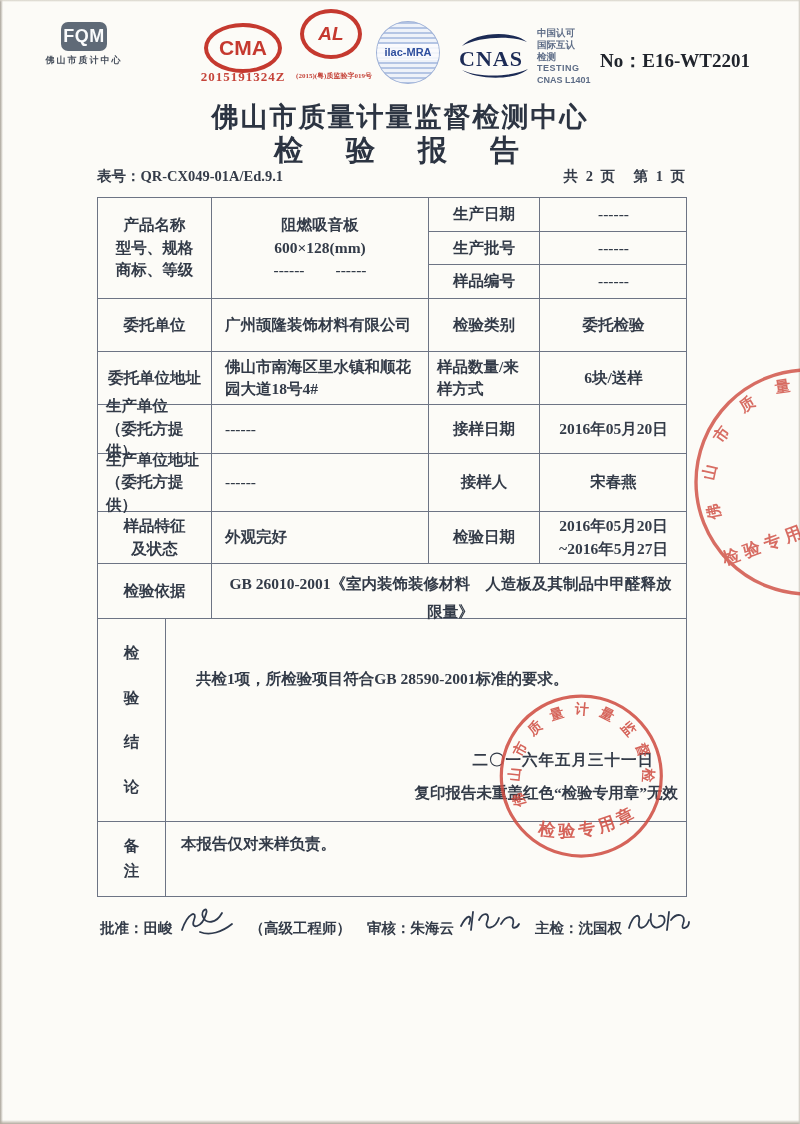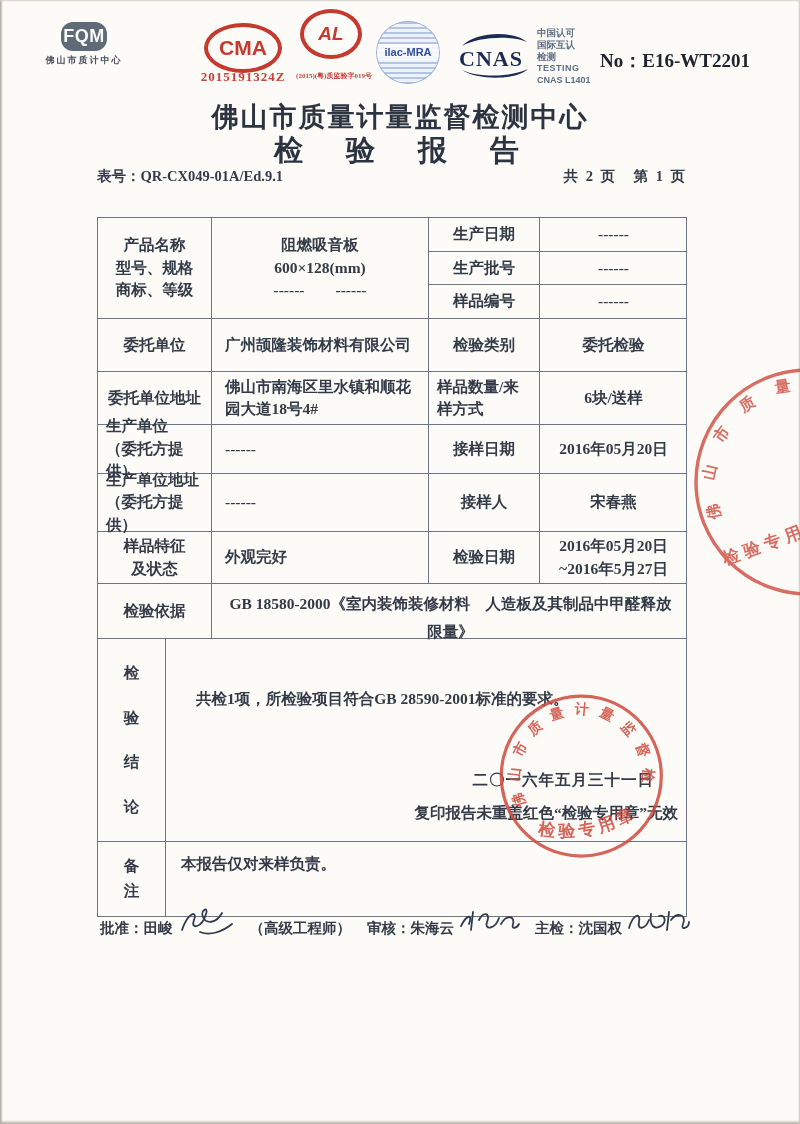--- a/index.html
+++ b/index.html
@@ -13,21 +13,21 @@
     position:absolute;left:0;top:0;width:800px;height:1124px;
     background:#fcfbf7;overflow:hidden;color:#39404d;
   }
   
   .edge-left{position:absolute;left:0;top:0;width:3px;height:1124px;background:linear-gradient(to right,#aaa49a,rgba(250,249,245,0));}
   .edge-bottom{position:absolute;left:0;bottom:0;width:800px;height:4px;background:linear-gradient(to top,#b3ab9f,rgba(250,249,245,0));}
   .edge-right{position:absolute;right:0;top:0;width:2px;height:1124px;background:linear-gradient(to left,#ccc7bd,rgba(250,249,245,0));}
   .edge-top{position:absolute;left:0;top:0;width:800px;height:2px;background:linear-gradient(to bottom,#d6d2c8,rgba(250,249,245,0));}
 
   
-  .fqm-logo{position:absolute;left:61px;top:22px;width:46px;height:29px;background:#5f6a77;border-radius:12px;
+  .fqm-logo{position:absolute;left:61px;top:22px;width:46px;height:29px;background:#5f6a77;border-radius:7px;
     color:#fafbfc;font-family:"Liberation Sans",sans-serif;font-weight:bold;font-size:18px;
     display:flex;align-items:center;justify-content:center;letter-spacing:.5px;}
   .fqm-caption{position:absolute;left:36px;top:54px;width:96px;text-align:center;
     font-size:9px;font-weight:bold;color:#474f5c;letter-spacing:2px;}
   .cma{position:absolute;left:204px;top:23px;width:70px;height:42px;border:4px solid #c5392f;border-radius:50%;
     display:flex;align-items:center;justify-content:center;color:#c5392f;font-weight:bold;font-size:21px;
     font-family:"Liberation Sans",sans-serif;letter-spacing:0;}
   .cma-number{position:absolute;left:198px;top:69px;width:90px;text-align:center;color:#c5443a;
     font-size:13px;letter-spacing:1px;font-weight:600;}
   .cal{position:absolute;left:300px;top:9px;width:54px;height:42px;border:4px solid #c5392f;border-radius:50%;
@@ -53,21 +53,21 @@
   
   .title-org{position:absolute;left:0;top:99px;width:800px;text-align:center;
     font-size:27px;font-weight:bold;color:#2c3442;letter-spacing:2px;}
   .title-doc{position:absolute;left:0;top:131px;width:800px;text-align:center;
     font-size:29px;font-weight:bold;color:#2c3442;letter-spacing:7px;}
   .form-line{position:absolute;left:97px;top:167px;width:590px;font-size:14.5px;font-weight:600;color:#353c49;}
   .form-line .pages{float:right;letter-spacing:2px;}
 
   
   .rtable{position:absolute;left:97px;top:197px;width:590px;border:1.5px solid #6d7484;box-sizing:border-box;
-    font-size:15.5px;font-weight:600;color:#333b48;margin-top:20px;}
+    font-size:15.5px;font-weight:600;color:#333b48;}
   .trow{display:flex;border-top:1.3px solid #6d7484;box-sizing:border-box;}
   .trow:first-child{border-top:none;}
   .cell{box-sizing:border-box;border-left:1.3px solid #6d7484;display:flex;align-items:center;justify-content:center;
     text-align:center;white-space:pre-line;line-height:1.45;padding:2px 4px;}
   .cell:first-child{border-left:none;}
   .c1{width:113px;flex:none;}
   .c2{width:217px;flex:none;justify-content:flex-start;text-align:left;padding-left:13px;}
   .c3{width:111px;flex:none;}
   .c4{width:148px;flex:none;}
   .c2.center{justify-content:center;text-align:center;padding-left:4px;}
@@ -208,21 +208,21 @@
       <div class="cell c1">样品特征
 及状态</div>
       <div class="cell c2">外观完好</div>
       <div class="cell c3">检验日期</div>
       <div class="cell c4">2016年05月20日
 ~2016年5月27日</div>
     </div>
 
     <div class="trow h55">
       <div class="cell c1">检验依据</div>
-      <div class="cell wide basis-val" style="display:flex;">GB 18580-2000《室内装饰装修材料　人造板及其制品中甲醛释放限量》</div>
+      <div class="cell wide basis-val" style="display:flex;">GB 26010-2001《室内装饰装修材料　人造板及其制品中甲醛释放限量》</div>
     </div>
 
     <div class="trow h203">
       <div class="cell vlab">
         <span>检</span>
         <span>验</span>
         <span>结</span>
         <span>论</span>
       </div>
       <div class="wide">

